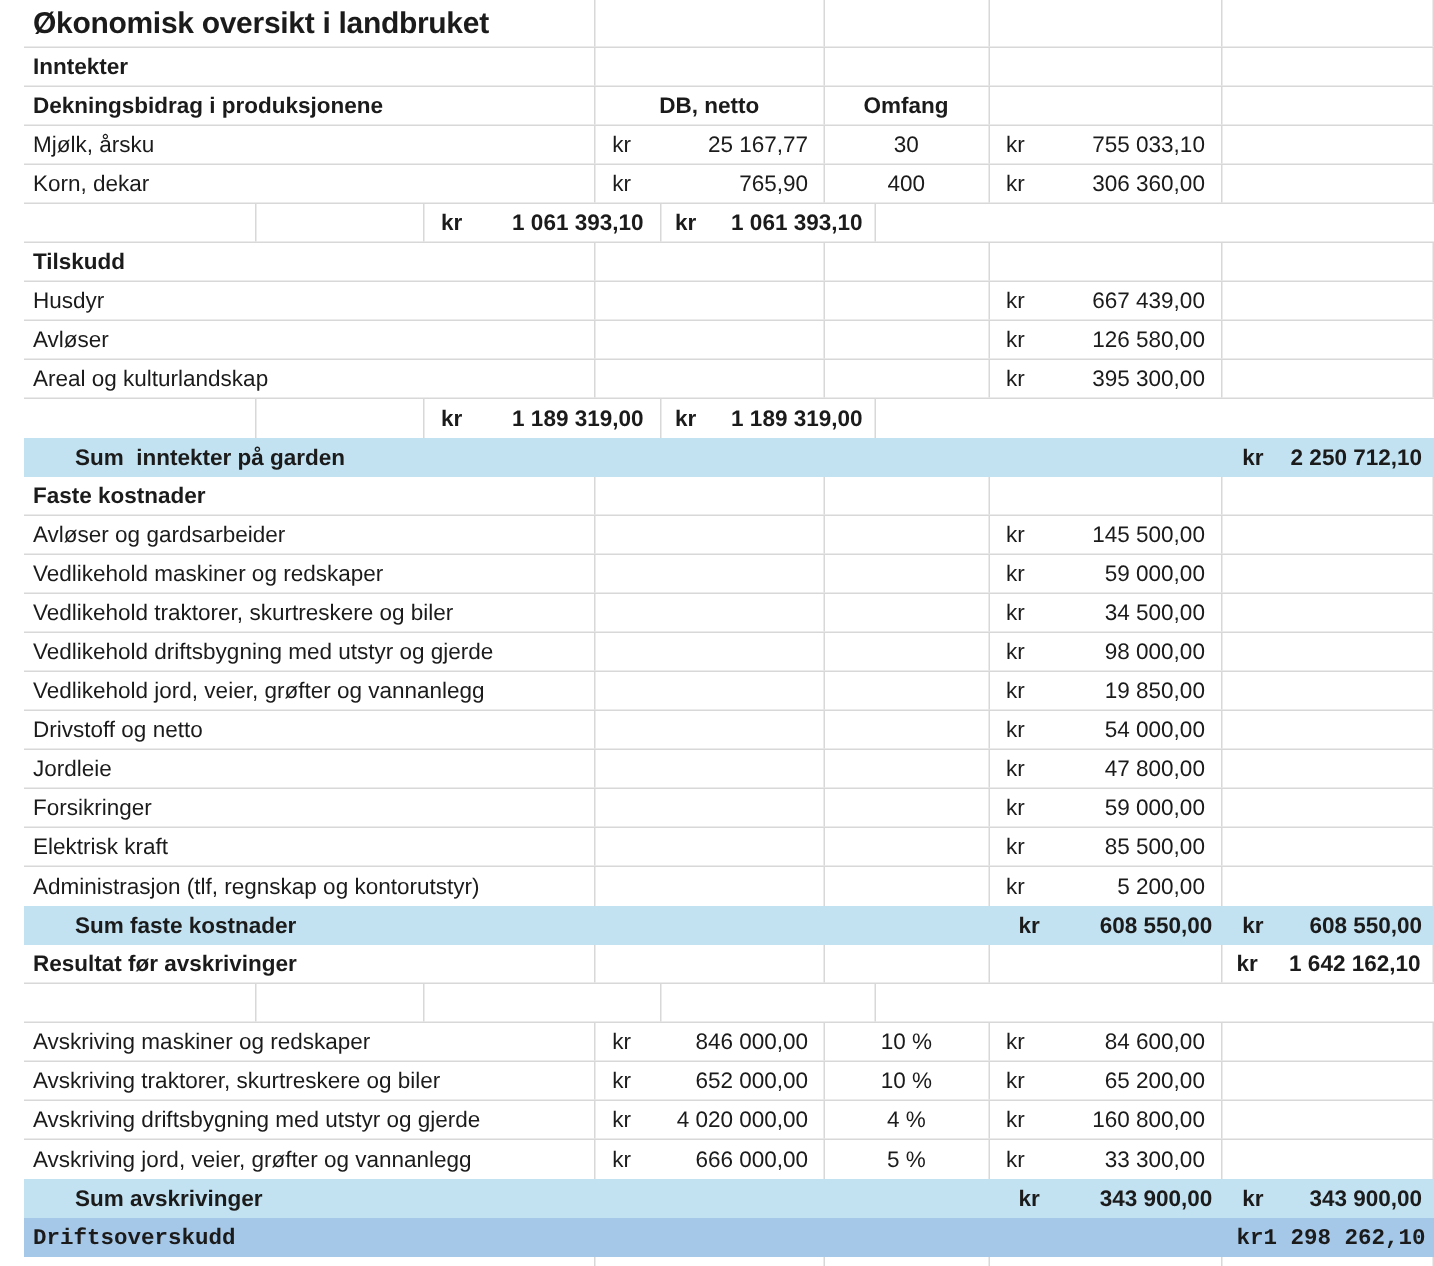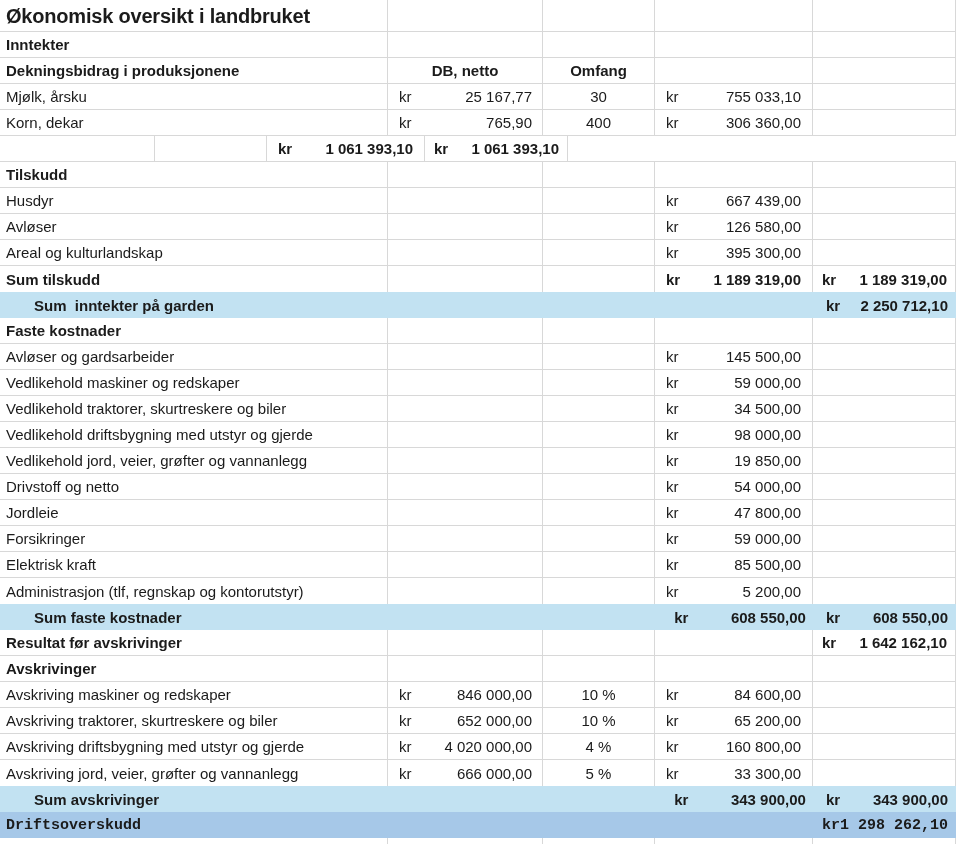--- a/index.html
+++ b/index.html
@@ -10,20 +10,21 @@
   }
   html,body{margin:0;padding:0;}
   body{
     width:956px;height:844px;overflow:hidden;background:#ffffff;
     font-family:"Liberation Sans",sans-serif;color:var(--text);
   }
   .sheet{width:956px;height:844px;}
   .row{
     display:flex;height:26px;box-sizing:border-box;
     border-bottom:1px solid var(--gridline);
+    margin-left:16px;
   }
   .row.no-bb{border-bottom:none;}
   .title-row{height:32px;}
   .filler-row{height:6px;border-bottom:none;}
   .cell{
     box-sizing:border-box;display:flex;align-items:center;
     border-right:1px solid var(--gridline);
     font-size:15px;line-height:1;overflow:hidden;
   }
   .hl-light{background:var(--highlight-light);padding-left:28px;}
@@ -143,21 +144,20 @@
       <div class="cell cell-a"><span class="lbl">Areal og kulturlandskap</span></div>
       <div class="cell cell-b"></div>
       <div class="cell cell-c"></div>
       <div class="cell cell-d">
         <span class="kr">kr</span>
         <span class="val">395 300,00</span>
       </div>
       <div class="cell cell-e"></div>
     </div>
     <div class="row bold no-bb">
-      <div class="cell cell-a"><span class="lbl">Sum tilskudd</span></div>
       <div class="cell cell-b"></div>
       <div class="cell cell-c"></div>
       <div class="cell cell-d">
         <span class="kr">kr</span>
         <span class="val">1 189 319,00</span>
       </div>
       <div class="cell cell-e">
         <span class="kr">kr</span>
         <span class="val">1 189 319,00</span>
       </div>
@@ -296,21 +296,20 @@
       <div class="cell cell-a"><span class="lbl">Resultat før avskrivinger</span></div>
       <div class="cell cell-b"></div>
       <div class="cell cell-c"></div>
       <div class="cell cell-d"></div>
       <div class="cell cell-e">
         <span class="kr">kr</span>
         <span class="val">1 642 162,10</span>
       </div>
     </div>
     <div class="row bold">
-      <div class="cell cell-a"><span class="lbl">Avskrivinger</span></div>
       <div class="cell cell-b"></div>
       <div class="cell cell-c"></div>
       <div class="cell cell-d"></div>
       <div class="cell cell-e"></div>
     </div>
     <div class="row">
       <div class="cell cell-a"><span class="lbl">Avskriving maskiner og redskaper</span></div>
       <div class="cell cell-b">
         <span class="kr">kr</span>
         <span class="val">846 000,00</span>

